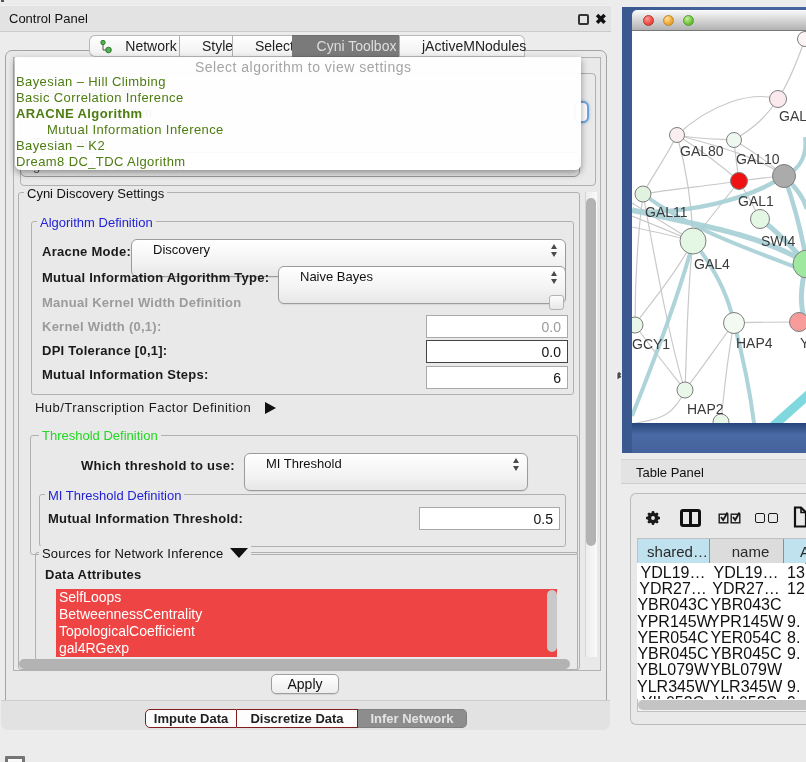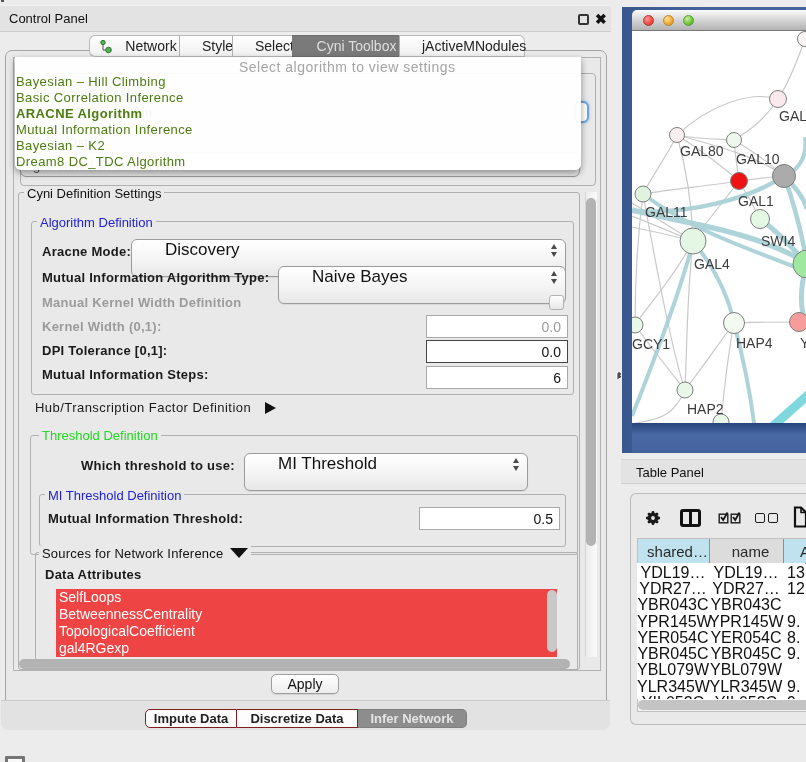--- a/index.html
+++ b/index.html
@@ -23,30 +23,30 @@
 .sb-v-thumb { left:586px; top:198px; width:10px; height:348px; background:#b3b3b3; border-radius:6px; }
 .sb-h-thumb { left:19px; top:659px; width:551px; height:10px; background:#b3b3b3; border-radius:6px; }
 
 .grp { position:absolute; border:1px solid #b0b0b0; border-radius:3px; }
 .grplabel { position:absolute; background:#e9e9e9; padding:0 3px; font-size:13px; color:#111; white-space:nowrap; }
 .blue { color:#2222d4; }
 .green { color:#22d822; }
 label.b { position:absolute; font-size:13px; font-weight:bold; letter-spacing:0.25px; color:#1a1a1a; white-space:nowrap; }
 label.dis { color:#9b9b9b; }
 
-.combo { position:absolute; height:38px; border:1px solid #9b9b9b; border-radius:6px; background:linear-gradient(#ffffff,#f3f3f3 60%,#e7e7e7); font-size:17px; color:#111; line-height:20px; padding-left:33px; box-shadow:0 1px 1px rgba(0,0,0,0.08); }
+.combo { position:absolute; height:38px; border:1px solid #9b9b9b; border-radius:6px; background:linear-gradient(#ffffff,#f3f3f3 60%,#e7e7e7); font-size:13px; color:#111; line-height:20px; padding-left:21px; box-shadow:0 1px 1px rgba(0,0,0,0.08); }
 .combo .arr { position:absolute; right:7px; top:3px; width:7px; height:15px; }
 .combo .arr:before { content:""; position:absolute; left:0; top:1px; border-left:3.5px solid transparent; border-right:3.5px solid transparent; border-bottom:5px solid #4a4a4a; }
 .combo .arr:after { content:""; position:absolute; left:0; bottom:1px; border-left:3.5px solid transparent; border-right:3.5px solid transparent; border-top:5px solid #4a4a4a; }
 
 .tf { position:absolute; height:23px; background:#fff; border:1px solid #a9a9a9; font-size:14px; color:#111; text-align:right; padding:3px 6px 0 0; }
 
 
 #popup { left:15px; top:57px; width:566px; height:113px; background:rgba(255,255,255,0.95); border-radius:0 0 6px 6px; box-shadow:0 3px 7px rgba(0,0,0,0.4); z-index:50; }
-#popup .hdr { position:absolute; left:180px; top:2px; font-size:14px; letter-spacing:0.5px; color:#a5a5a5;margin-left:44px; }
+#popup .hdr { position:absolute; left:180px; top:2px; font-size:14px; letter-spacing:0.5px; color:#a5a5a5; }
 #popup .it { position:absolute; left:1px; font-size:13px; letter-spacing:0.4px; color:#4d7c0f; white-space:nowrap; }
 
 #attrlist { left:44px; top:589px; width:501px; height:68px; background:#ef4444; color:#fff; font-size:14px; overflow:hidden;margin-left:12px; }
 #attrlist div { height:17px; padding-left:3px; line-height:17px; }
 
 #applybtn { left:271px; top:674px; width:68px; height:20px; border:1px solid #9e9e9e; border-radius:5px; background:linear-gradient(#ffffff,#ededed); font-size:14px; color:#111; text-align:center; line-height:18px; box-shadow:0 1px 1px rgba(0,0,0,0.1); }
 #botstrip { left:1px; top:700px; width:609px; height:30px; background:#e2e2e2; border-top:1px solid #cccccc; border-radius:0 0 7px 7px; }
 #bottabs { left:145px; top:709px; width:322px; height:19px; }
 .btseg { position:absolute; top:0; height:19px; background:#fdfdfd; border:1px solid #7f1d1d; font-size:13px; font-weight:bold; color:#222; text-align:center; line-height:18px; }
 
@@ -99,21 +99,21 @@
 
 <div class="grp" style="left:20px;top:73px;width:576px;height:113px;border-radius:4px;"></div>
 <div class="abs" style="left:20px;top:152px;width:560px;height:25px;border:1px solid #9b9b9b;border-radius:6px;background:linear-gradient(#ffffff,#e7e7e7);"></div>
 <div class="abs" style="left:33px;top:158px;font-size:13px;color:#555;">galFiltered.sif default node</div>
 <div class="abs" style="left:40px;top:105px;font-size:13px;color:#333;">ARACNE Algorithm</div>
 <div class="abs" style="left:33px;top:85px;font-size:13px;color:#333;">Inference Algorithm</div>
 <div class="abs" style="left:33px;top:135px;font-size:13px;color:#333;">Table Data</div>
 <div class="abs" style="left:574px;top:101px;width:15px;height:22px;border:2px solid #6fa3d8;border-radius:6px;background:#fff;box-shadow:0 0 3px #7ab0dd;"></div>
 
 <div class="grp" style="left:18px;top:192px;width:562px;height:478px;border-radius:3px;"></div>
-<div class="grplabel" style="left:24px;top:186px;">Cyni Definition Settings</div>
+<div class="grplabel" style="left:24px;top:186px;">Cyni Discovery Settings</div>
 
 <div class="grp" style="left:31px;top:221px;width:543px;height:174px;"></div>
 <div class="grplabel blue" style="left:37px;top:215px;">Algorithm Definition</div>
 
 <label class="b" style="left:42px;top:244px;">Aracne Mode:</label>
 <div class="combo" style="left:131px;top:239px;width:435px;">Discovery<span class="arr"></span></div>
 <label class="b" style="left:42px;top:270px;">Mutual Information Algorithm Type:</label>
 <div class="combo" style="left:278px;top:266px;width:288px;">Naive Bayes<span class="arr"></span></div>
 
 <label class="b dis" style="left:42px;top:295px;">Manual Kernel Width Definition</label>
@@ -160,21 +160,21 @@
   <div class="btseg" style="left:92px;width:121px;border-left:none;">Discretize Data</div>
   <div class="btseg" style="left:213px;width:109px;border-left:none;border-radius:0 5px 5px 0;background:#8d8d8d;color:#e4e4e4;border-color:#7f7f7f;">Infer Network</div>
 </div>
 <div class="abs" id="blicon"></div>
 
 <div class="abs" id="popup">
   <div class="hdr">Select algorithm to view settings</div>
   <div class="it" style="top:17px;">Bayesian – Hill Climbing</div>
   <div class="it" style="top:33px;">Basic Correlation Inference</div>
   <div class="it" style="top:49px;font-weight:bold;">ARACNE Algorithm</div>
-  <div class="it" style="top:65px;">Mutual Information Inference</div>
+  <div class="it" style="top:65px;padding-left:31px;">Mutual Information Inference</div>
   <div class="it" style="top:81px;">Bayesian – K2</div>
   <div class="it" style="top:97px;">Dream8 DC_TDC Algorithm</div>
 </div>
 
 <svg class="abs" style="left:616px;top:371px;" width="8" height="10" viewBox="0 0 8 10">
   <path d="M 1,9 L 1,2 L 3,0.5 L 6,3 L 4.5,4 L 6,6 Z" fill="#4a4a4a" stroke="#fff" stroke-width="0.8"></path>
 </svg>
 <div class="abs" id="netframe"></div>
 <div class="abs" id="nettitle"></div>
 <div class="abs tl" style="left:643px;background:radial-gradient(circle at 35% 30%,#ff9990,#ee4b43 60%,#c93830);border:1px solid #b5352d;"></div>

